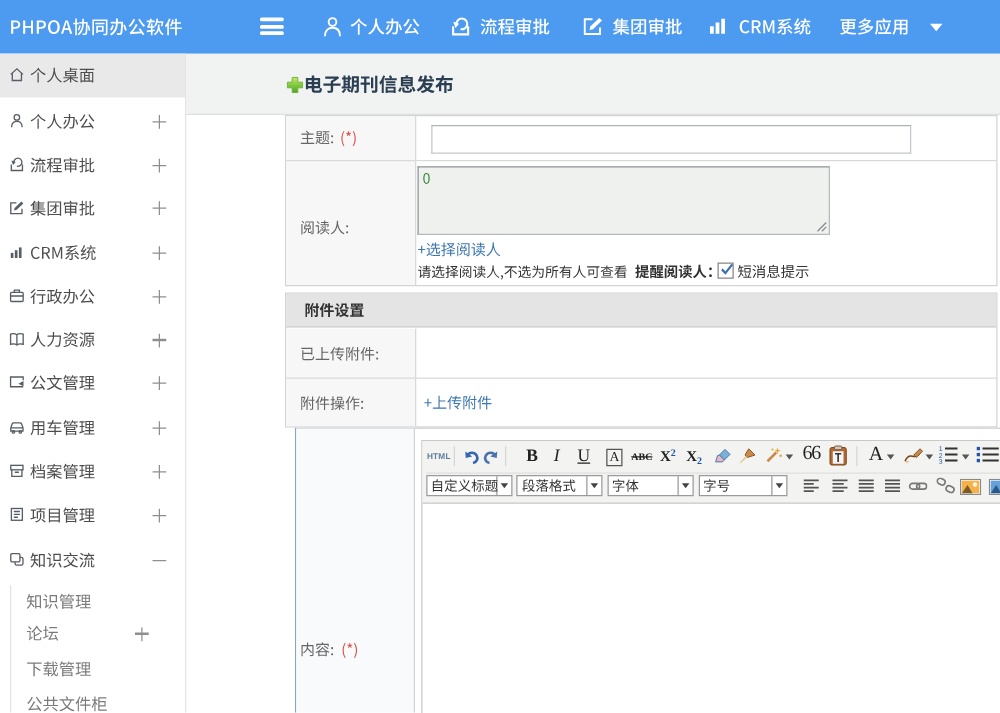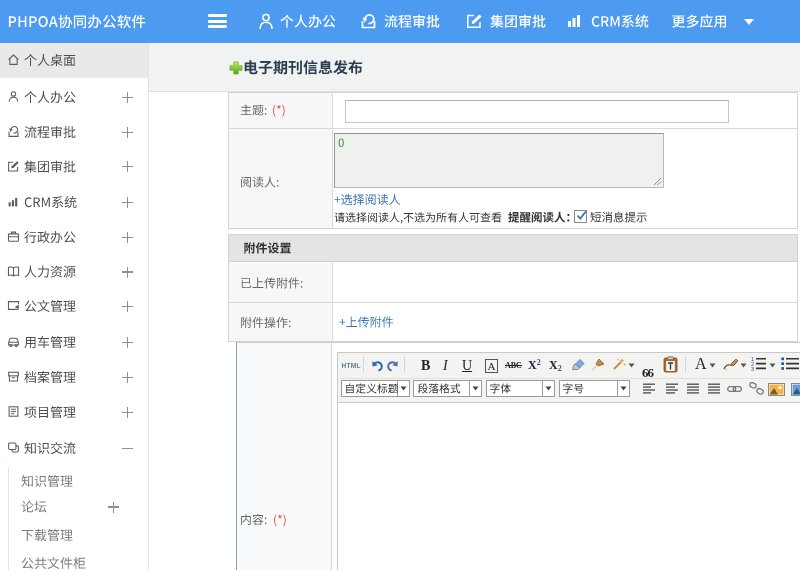--- a/index.html
+++ b/index.html
@@ -186,21 +186,21 @@
   </svg>
 <svg class="abs" style="left:612px;top:357px" width="14" height="14" viewBox="0 0 14 14">
     <path d="M2 12 L9 5" stroke="#c98a4b" stroke-width="2"></path>
     <path d="M10 1 L10.6 3 L12.6 3.6 L10.6 4.2 L10 6.2 L9.4 4.2 L7.4 3.6 L9.4 3 Z" fill="#e8a030"></path>
     <circle cx="12.5" cy="7.5" r="1" fill="#e8a030"></circle>
     <circle cx="6" cy="2.5" r="0.8" fill="#e8a030"></circle>
   </svg>
 <svg class="abs" style="left:628px;top:363px" width="7" height="5" viewBox="0 0 7 5">
     <path d="M0.5 0.5 L6.5 0.5 L3.5 4.5 Z" fill="#555"></path>
   </svg>
-<div class="tb" style="left:642px;top:365px;font-size:13px;font-weight:bold;letter-spacing:-1px">66</div>
+<div class="tb" style="left:642px;top:354px;font-size:16px;font-weight:normal;letter-spacing:-1px">66</div>
 <svg class="abs" style="left:663px;top:356px" width="15" height="17" viewBox="0 0 15 17">
     <rect x="1" y="2" width="13" height="14" rx="1.5" fill="#b06a32" stroke="#7a4418" stroke-width="0.8"></rect>
     <rect x="4.5" y="0.8" width="6" height="3" rx="1" fill="#c8c8c8" stroke="#7a4418" stroke-width="0.7"></rect>
     <rect x="3.2" y="5" width="8.6" height="10" fill="#f5f5f5"></rect>
     <path d="M5 7 L10 7 M7.5 7 L7.5 13.5" stroke="#333" stroke-width="1.3"></path>
   </svg>
 <div class="sep" style="left:685px;top:357px;height:16px"></div>
 <div class="tb" style="left:695px;top:355px;font-size:16px">A</div>
 <svg class="abs" style="left:709px;top:363px" width="7" height="5" viewBox="0 0 7 5">
     <path d="M0.5 0.5 L6.5 0.5 L3.5 4.5 Z" fill="#555"></path>

